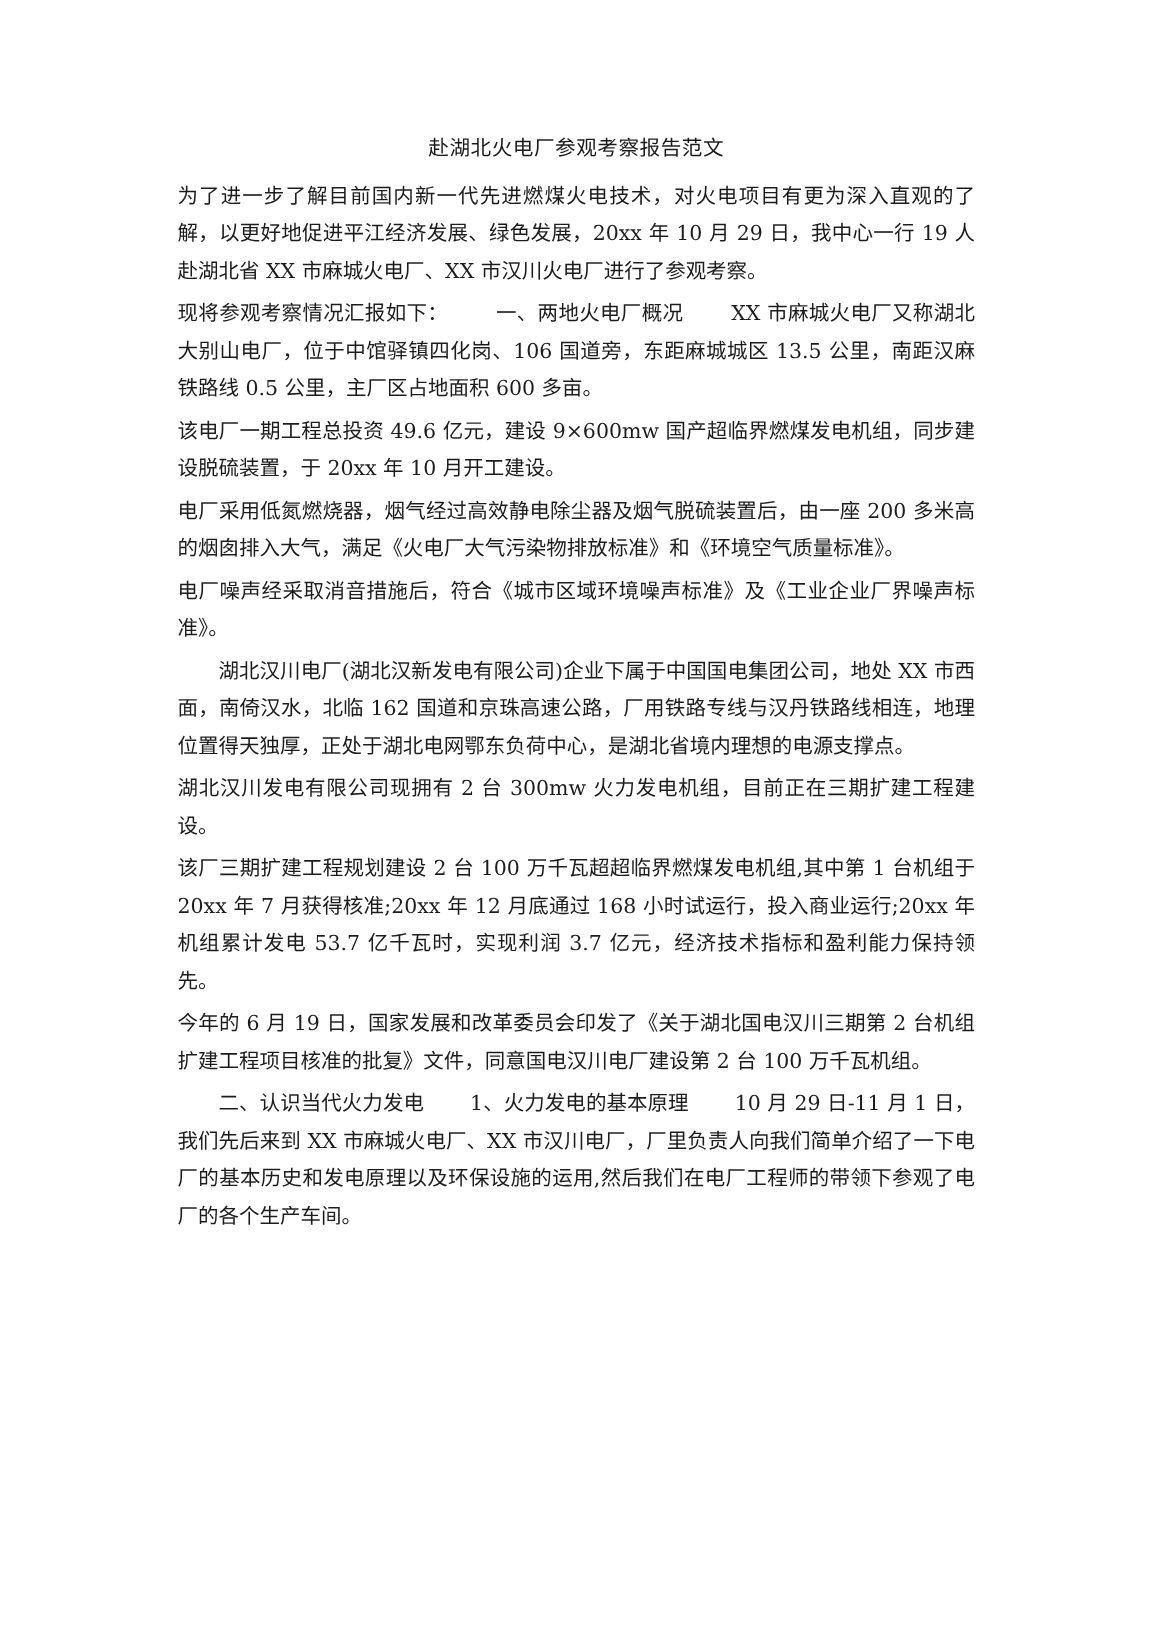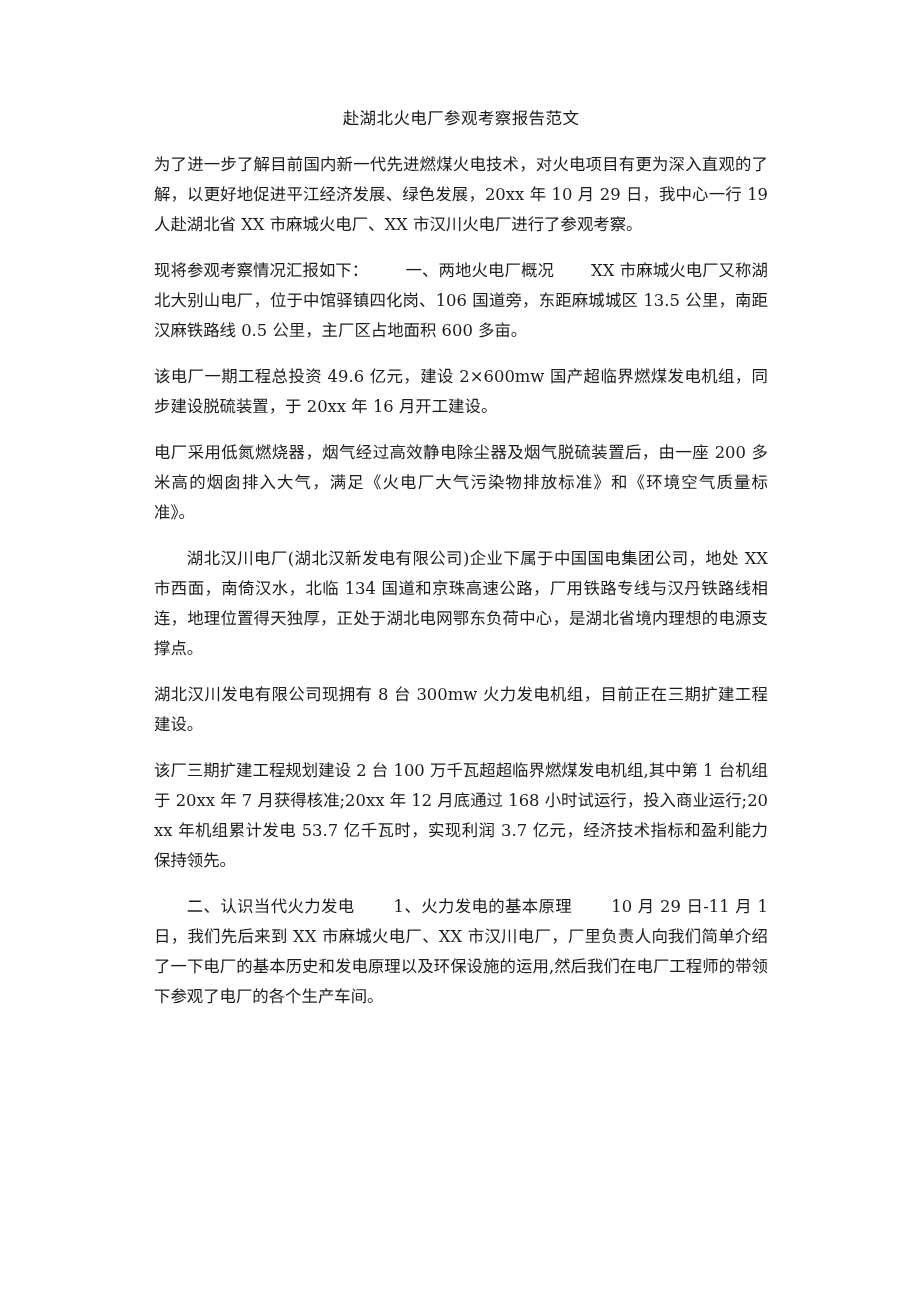--- a/index.html
+++ b/index.html
@@ -32,21 +32,21 @@
     text-align: center;
     font-size: 16.5px;
     line-height: 30px;
     font-weight: 400;
     letter-spacing: 0.4px;
     color: #1a1a1a;
     margin: 0 0 8px 0;
     font-family: "DejaVu Serif", "Liberation Serif", serif;
   }
   p.para {
-    margin: 16px;
+    margin: 4px;
     font-size: 16.4px;
     line-height: 30px;
     text-align: justify;
     text-justify: inter-ideograph;
     color: #1c1c1c;
     letter-spacing: 0px;
     word-break: break-all;
     white-space: pre-wrap;
     font-family: "DejaVu Serif", "Liberation Serif", serif;
   }
@@ -57,21 +57,23 @@
 </head>
 <body>
 
 <div class="page">
   <div class="doc-body">
 
     <h1 class="doc-title">赴湖北火电厂参观考察报告范文</h1>
 
     <p class="para">为了进一步了解目前国内新一代先进燃煤火电技术，对火电项目有更为深入直观的了解，以更好地促进平江经济发展、绿色发展，20xx 年 10 月 29 日，我中心一行 19 人赴湖北省 XX 市麻城火电厂、XX 市汉川火电厂进行了参观考察。</p>
     <p class="para">现将参观考察情况汇报如下：       一、两地火电厂概况       XX 市麻城火电厂又称湖北大别山电厂，位于中馆驿镇四化岗、106 国道旁，东距麻城城区 13.5 公里，南距汉麻铁路线 0.5 公里，主厂区占地面积 600 多亩。</p>
-    <p class="para">该电厂一期工程总投资 49.6 亿元，建设 2×600mw 国产超临界燃煤发电机组，同步建设脱硫装置，于 20xx 年 16 月开工建设。</p>
+    <p class="para">该电厂一期工程总投资 49.6 亿元，建设 9×600mw 国产超临界燃煤发电机组，同步建设脱硫装置，于 20xx 年 10 月开工建设。</p>
     <p class="para">电厂采用低氮燃烧器，烟气经过高效静电除尘器及烟气脱硫装置后，由一座 200 多米高的烟囱排入大气，满足《火电厂大气污染物排放标准》和《环境空气质量标准》。</p>
-    <p class="para indent">湖北汉川电厂(湖北汉新发电有限公司)企业下属于中国国电集团公司，地处 XX 市西面，南倚汉水，北临 134 国道和京珠高速公路，厂用铁路专线与汉丹铁路线相连，地理位置得天独厚，正处于湖北电网鄂东负荷中心，是湖北省境内理想的电源支撑点。</p>
-    <p class="para">湖北汉川发电有限公司现拥有 8 台 300mw 火力发电机组，目前正在三期扩建工程建设。</p>
+    <p class="para">电厂噪声经采取消音措施后，符合《城市区域环境噪声标准》及《工业企业厂界噪声标准》。</p>
+    <p class="para indent">湖北汉川电厂(湖北汉新发电有限公司)企业下属于中国国电集团公司，地处 XX 市西面，南倚汉水，北临 162 国道和京珠高速公路，厂用铁路专线与汉丹铁路线相连，地理位置得天独厚，正处于湖北电网鄂东负荷中心，是湖北省境内理想的电源支撑点。</p>
+    <p class="para">湖北汉川发电有限公司现拥有 2 台 300mw 火力发电机组，目前正在三期扩建工程建设。</p>
     <p class="para">该厂三期扩建工程规划建设 2 台 100 万千瓦超超临界燃煤发电机组,其中第 1 台机组于 20xx 年 7 月获得核准;20xx 年 12 月底通过 168 小时试运行，投入商业运行;20xx 年机组累计发电 53.7 亿千瓦时，实现利润 3.7 亿元，经济技术指标和盈利能力保持领先。</p>
+    <p class="para">今年的 6 月 19 日，国家发展和改革委员会印发了《关于湖北国电汉川三期第 2 台机组扩建工程项目核准的批复》文件，同意国电汉川电厂建设第 2 台 100 万千瓦机组。</p>
     <p class="para indent">二、认识当代火力发电       1、火力发电的基本原理       10 月 29 日-11 月 1 日，我们先后来到 XX 市麻城火电厂、XX 市汉川电厂，厂里负责人向我们简单介绍了一下电厂的基本历史和发电原理以及环保设施的运用,然后我们在电厂工程师的带领下参观了电厂的各个生产车间。</p>
 
   </div>
 </div>
 
 </body></html>

